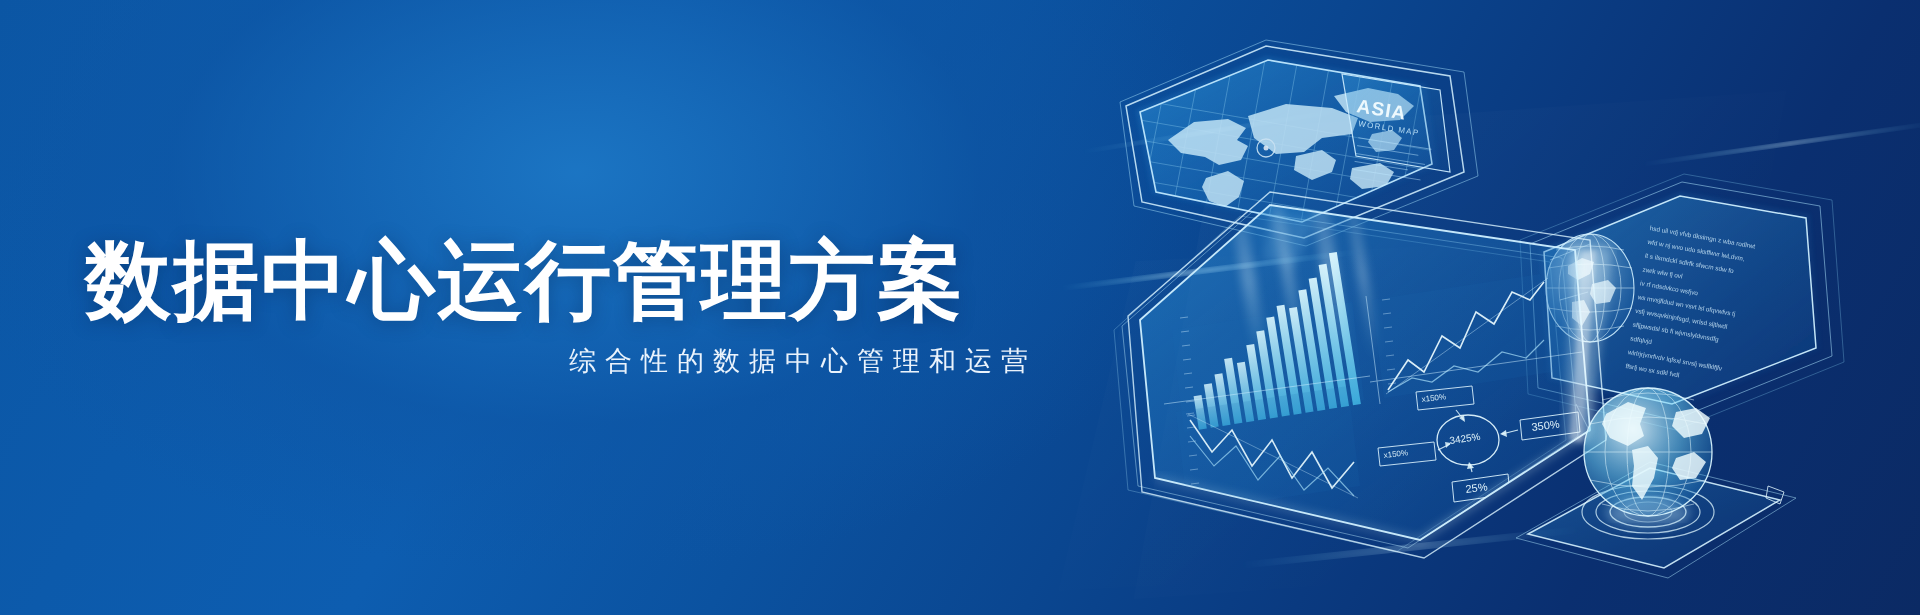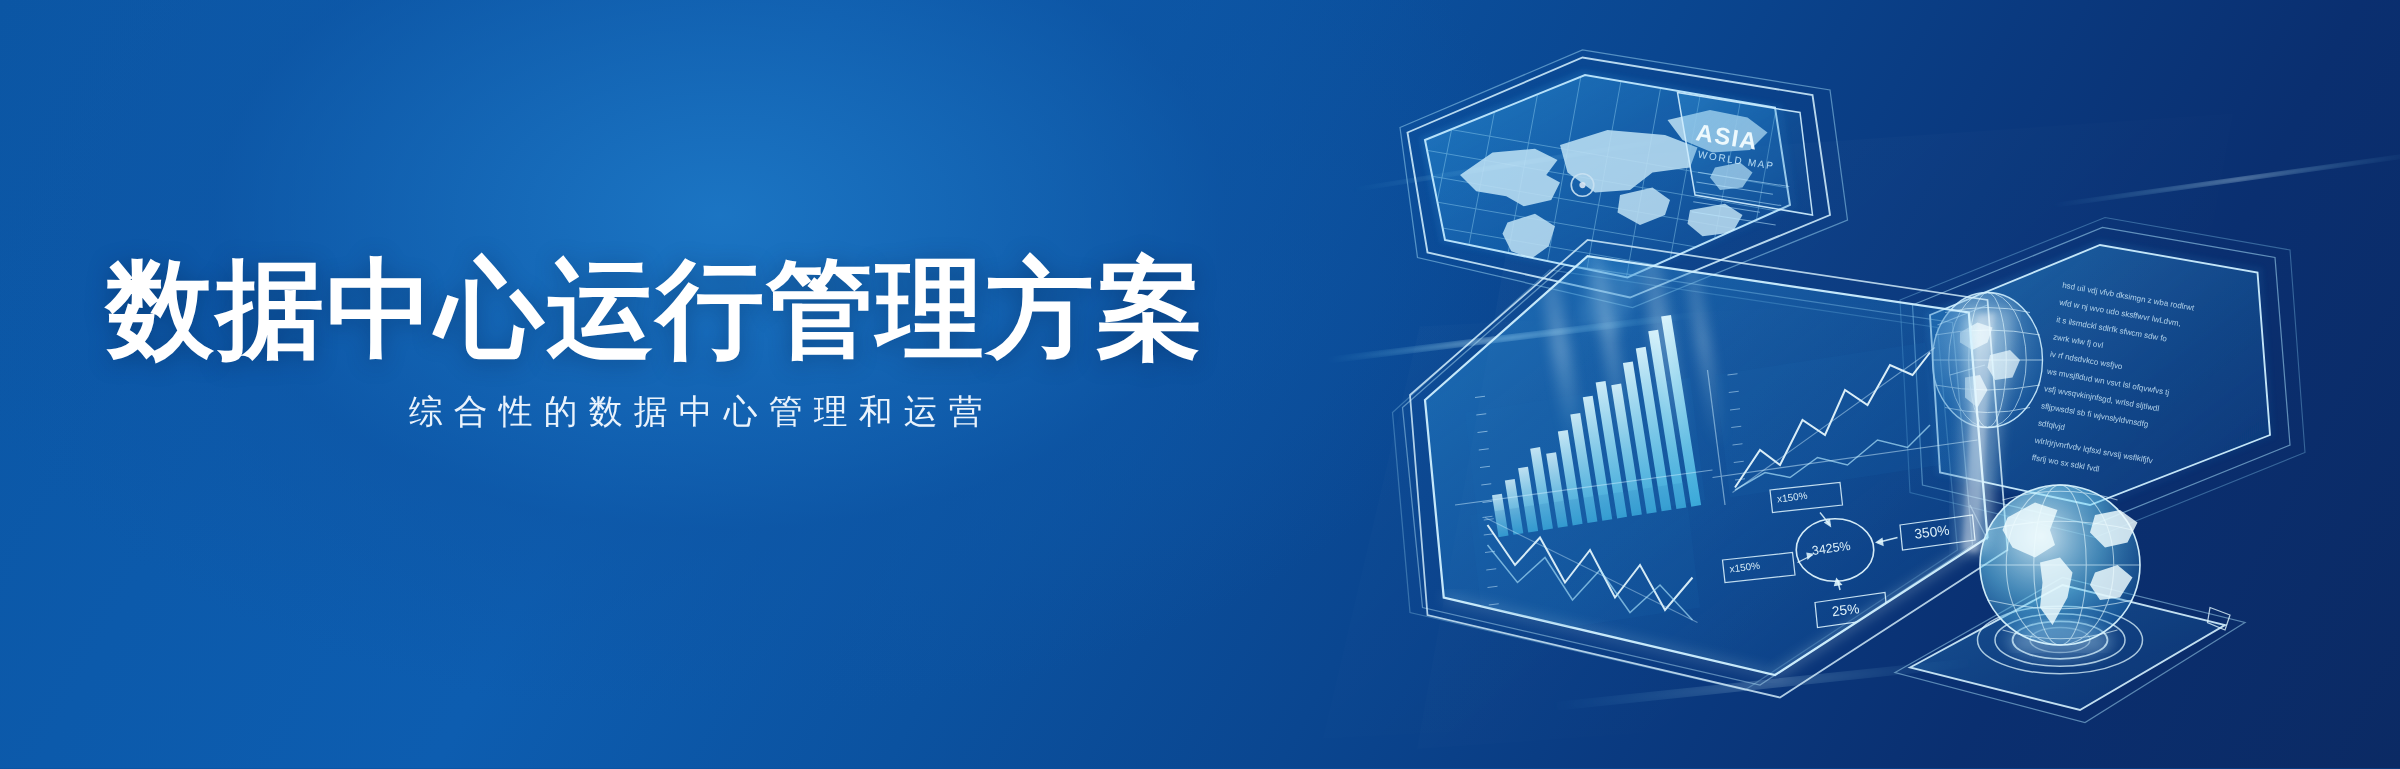--- a/index.html
+++ b/index.html
@@ -27,23 +27,24 @@
     transform:skewX(-14deg) rotate(-4deg); opacity:.55; }
   #facet-b { left:1100px; top:250px; width:420px; height:330px;
     transform:skewX(-16deg) rotate(-3deg); opacity:.35; }
 
   
   #headline { position:absolute; left:85px; top:205px; width:960px; }
   #title {
     font-size:86px; line-height:1.0; font-weight:700; color:#ffffff;
     letter-spacing:2px; white-space:nowrap;
     text-shadow:0 2px 18px rgba(2,30,70,0.35);
+    margin-top:32px;
   }
   #subtitle {
-    margin-top:22px; text-align:center; padding-right:8px;
+    margin-top:22px; text-align:right; padding-right:8px;
     font-size:27px; line-height:1.2; color:#eaf3fc;
     letter-spacing:9px; font-weight:300; white-space:nowrap;
   }
 
   
   #scene { position:absolute; left:1120px; top:0; width:800px; height:615px; }
   #scene svg { display:block; width:800px; height:615px; overflow:visible; }
 </style>
 </head>
 <body>

